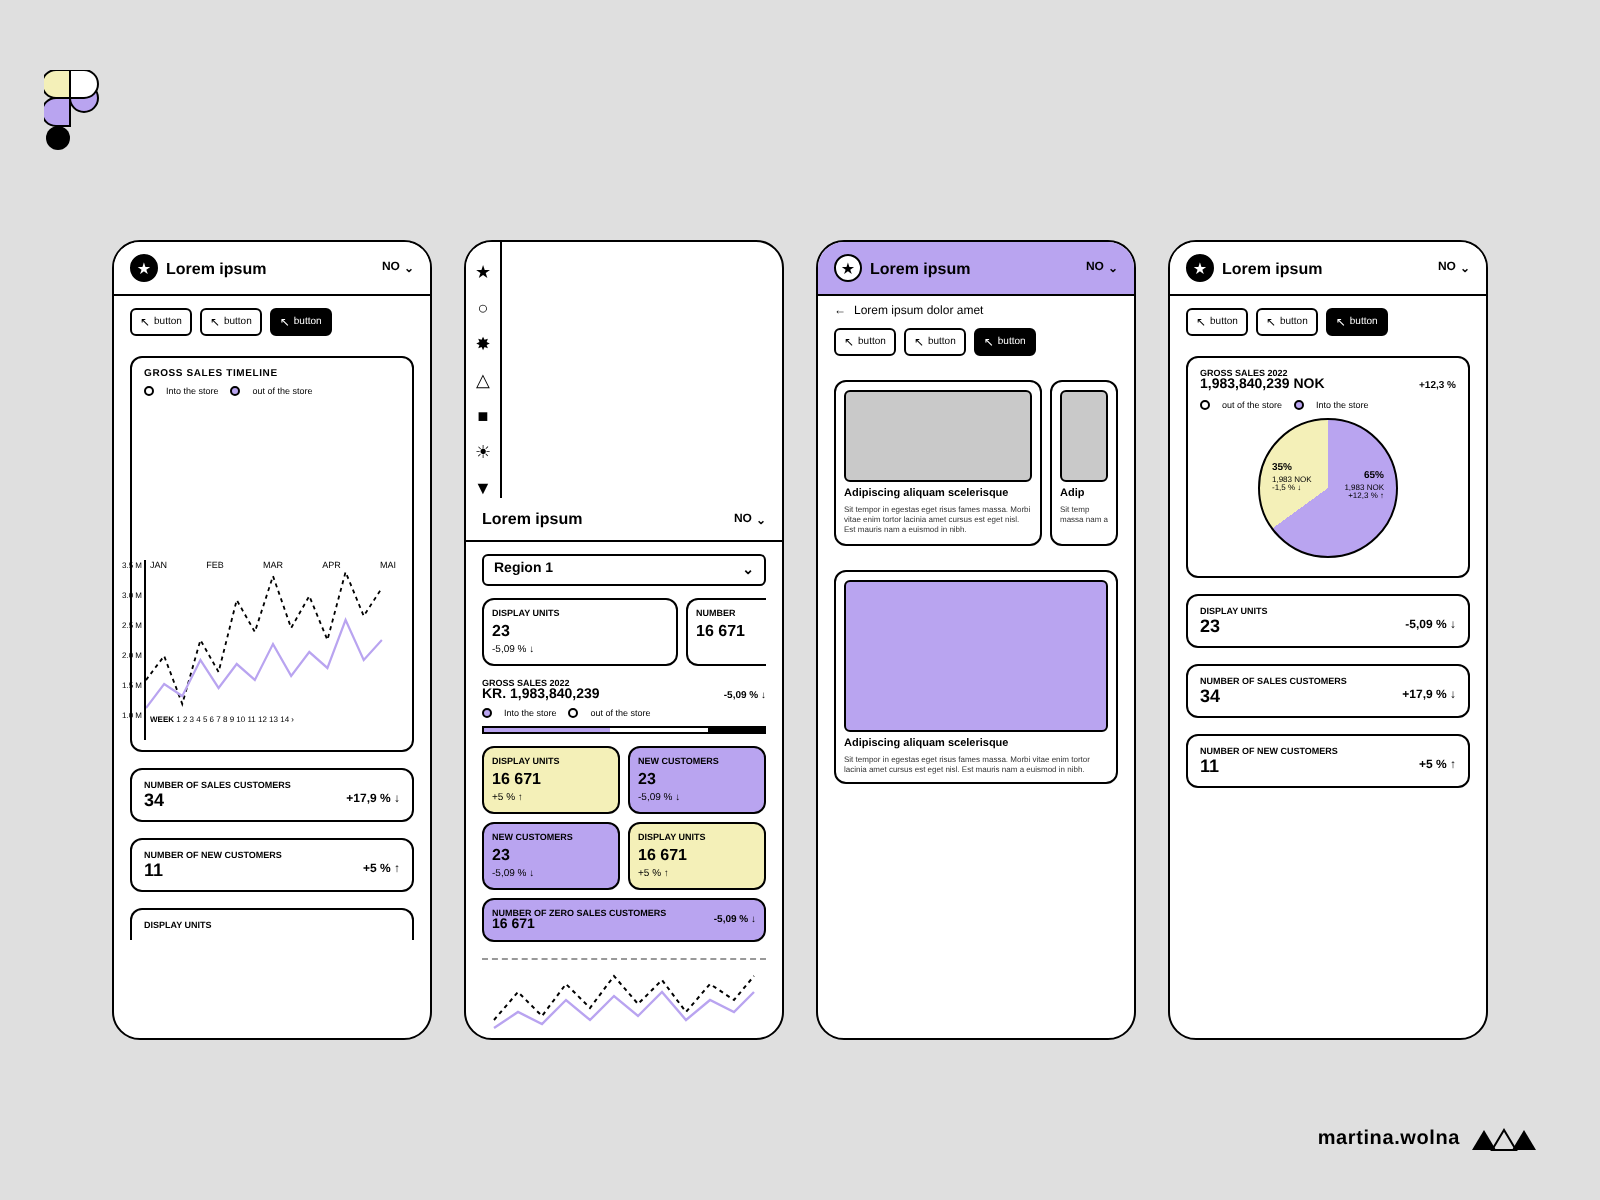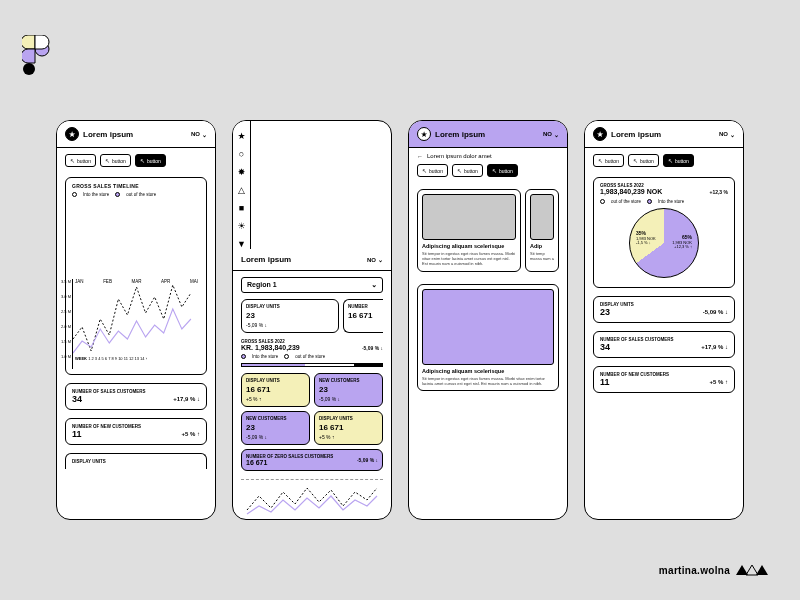--- a/index.html
+++ b/index.html
@@ -116,21 +116,21 @@
     width:70px; height:70px; border-radius:50%; border:1px solid #000;
     background: conic-gradient(#b9a4f0 0 234deg, #f4f0b8 234deg 360deg);
     margin: 4px auto; position:relative;
   }
   .pie-label { position:absolute; font-size:5px; font-weight:bold; line-height:1.1;}
   .pie-label.l { left:6px; top:22px; text-align:left;}
   .pie-label.r { right:6px; top:26px; text-align:right; color:#000;}
   .footer-credit {
     position:absolute; right:30px; bottom:24px;
     font-size:10px; font-weight:bold; letter-spacing:.3px;
-    display:flex; align-items:center; gap:6px;
+    display:flex; align-items:flex-start; gap:6px;
   }
   .chart1 {
     height:90px; position:relative; border-left:1px solid #000;
     font-size:4px;
   }
   .chart1 svg { position:absolute; left:0; top:0; width:100%; height:80px;}
   .yax { position:absolute; left:-14px; top:0; height:80px; display:flex; flex-direction:column; justify-content:space-between; font-size:4px; text-align:right; width:12px;}
   .xweek { position:absolute; left:2px; bottom:8px; font-size:4px; }
   .xmon { display:flex; justify-content:space-between; font-size:4.5px; margin-top:82px; padding:0 2px;}
   .smallchart { height:40px; margin:4px 8px; border-top:1px dashed #999; padding-top:2px;}

